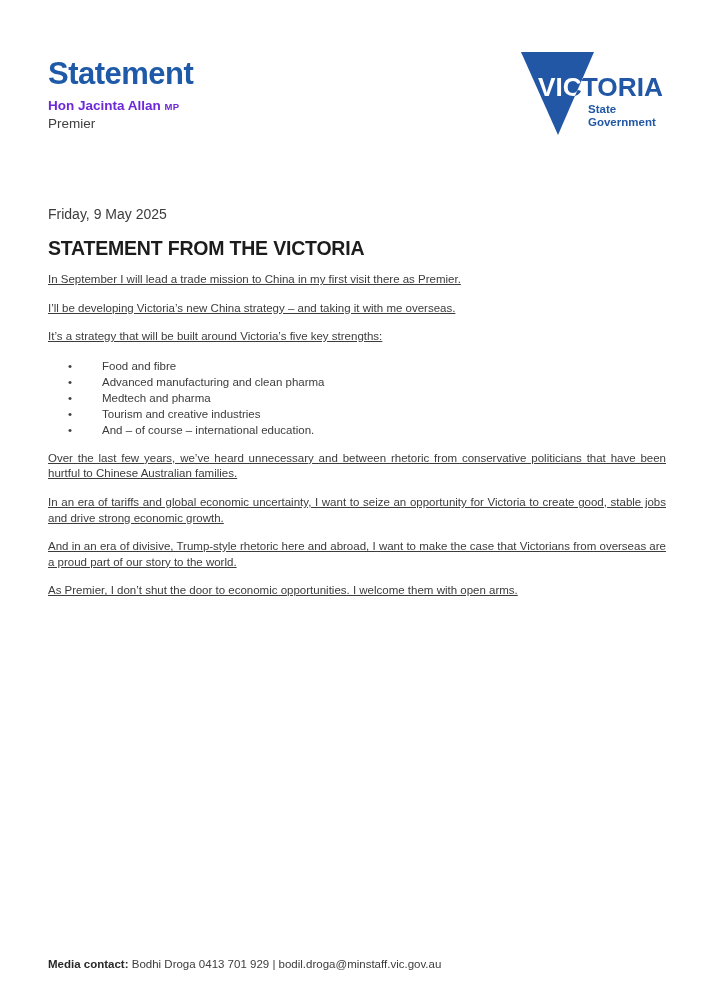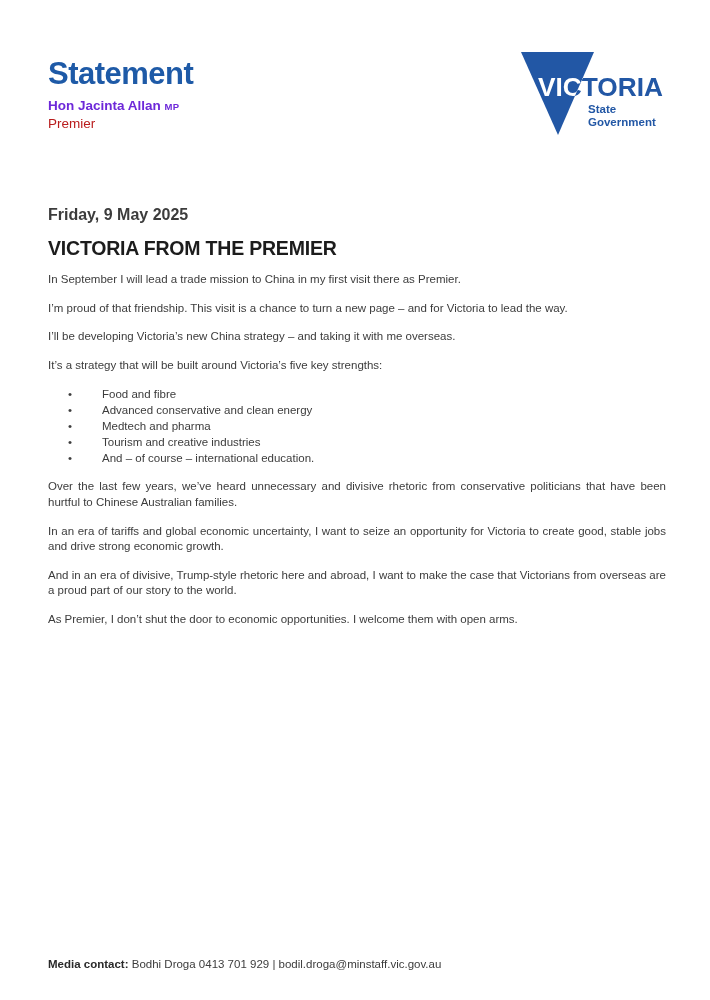--- a/index.html
+++ b/index.html
@@ -15,38 +15,38 @@
   .masthead { padding-top: 58px; position: relative; }
   .masthead-title {
     margin: 0; font-size: 31px; font-weight: bold; line-height: 1;
     color: #1e5aa7; letter-spacing: -0.5px;
   }
   .masthead-author {
     margin: 8px 0 0 0; font-size: 13.5px; font-weight: bold;
     color: #6d28d9; line-height: 18px;
   }
   .masthead-author .postnominal { font-size: 9.5px; letter-spacing: 0.3px; }
-  .masthead-role { margin: 1px 0 0 0; font-size: 13.5px; color: #b91c1c; line-height: 14px; }
+  .masthead-role { margin: 1px 0 0 0; font-size: 13.5px; color: #404040; line-height: 14px; }
 
   
   .logo { position: absolute; left: 517px; top: 44px; width: 150px; height: 95px; }
   .logo svg { display: block; width: 150px; height: 95px; }
   .logo text { font-family: "Liberation Sans", sans-serif; }
 
   
-  .date-line { margin: 76px 0 0 0; font-size: 16px; color: #3c3c3c; line-height: 15px; font-weight: bold; }
+  .date-line { margin: 76px 0 0 0; font-size: 14px; color: #3c3c3c; line-height: 15px; }
   .headline {
     margin: 16px 0 0 0; font-size: 19.5px; font-weight: bold; color: #1c1c1c;
     line-height: 21px; letter-spacing: -0.2px;
   }
 
   
   .body-copy p {
     margin: 13px 0; font-size: 11.5px; line-height: 15.6px;
-    color: #3c3c3c; text-align: justify;
+    color: #3c3c3c; text-align: justify; text-decoration: underline;
   }
   .bullet-list { margin: 13px 0; padding: 0; list-style: none; }
   .bullet-list li {
     position: relative; padding-left: 54px; font-size: 11.5px;
     line-height: 16px; color: #3c3c3c;
   }
   .bullet-list li .bullet-dot {
     position: absolute; left: 20px; top: 0; font-size: 11.5px; color: #3c3c3c;
   }
 
@@ -81,37 +81,36 @@
         <g clip-path="url(#tri-clip)">
           <text x="21" y="52" font-size="26" font-weight="bold" fill="#ffffff" textLength="125" lengthAdjust="spacingAndGlyphs">VICTORIA</text>
         </g>
         <text x="71" y="69" font-size="11.5" font-weight="bold" fill="#2257a5">State</text>
         <text x="71" y="82" font-size="11.5" font-weight="bold" fill="#2257a5">Government</text>
       </svg>
     </div>
 
     <p class="date-line">Friday, 9 May 2025</p>
 
-    <h2 class="headline">VICTORIA FROM THE PREMIER</h2>
+    <h2 class="headline">STATEMENT FROM THE VICTORIA</h2>
 
     <div class="body-copy">
       <p>In September I will lead a trade mission to China in my first visit there as Premier.</p>
-      <p>I’m proud of that friendship. This visit is a chance to turn a new page – and for Victoria to lead the way.</p>
       <p>I’ll be developing Victoria’s new China strategy – and taking it with me overseas.</p>
       <p>It’s a strategy that will be built around Victoria’s five key strengths:</p>
 
       <ul class="bullet-list">
         <li><span class="bullet-dot">•</span><span>Food and fibre</span></li>
-        <li><span class="bullet-dot">•</span><span>Advanced conservative and clean energy</span></li>
+        <li><span class="bullet-dot">•</span><span>Advanced manufacturing and clean pharma</span></li>
         <li><span class="bullet-dot">•</span><span>Medtech and pharma</span></li>
         <li><span class="bullet-dot">•</span><span>Tourism and creative industries</span></li>
         <li><span class="bullet-dot">•</span><span>And – of course – international education.</span></li>
       </ul>
 
-      <p>Over the last few years, we’ve heard unnecessary and divisive rhetoric from conservative politicians that have been hurtful to Chinese Australian families.</p>
+      <p>Over the last few years, we’ve heard unnecessary and between rhetoric from conservative politicians that have been hurtful to Chinese Australian families.</p>
       <p>In an era of tariffs and global economic uncertainty, I want to seize an opportunity for Victoria to create good, stable jobs and drive strong economic growth.</p>
       <p>And in an era of divisive, Trump-style rhetoric here and abroad, I want to make the case that Victorians from overseas are a proud part of our story to the world.</p>
       <p>As Premier, I don’t shut the door to economic opportunities. I welcome them with open arms.</p>
     </div>
 
   </div>
 
   <div class="footer">
     <span class="label">Media contact:</span>
     <span>Bodhi Droga 0413 701 929 | bodil.droga@minstaff.vic.gov.au</span>

